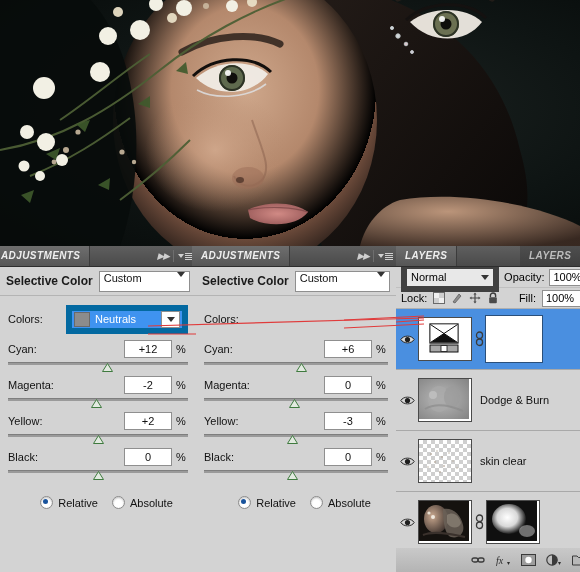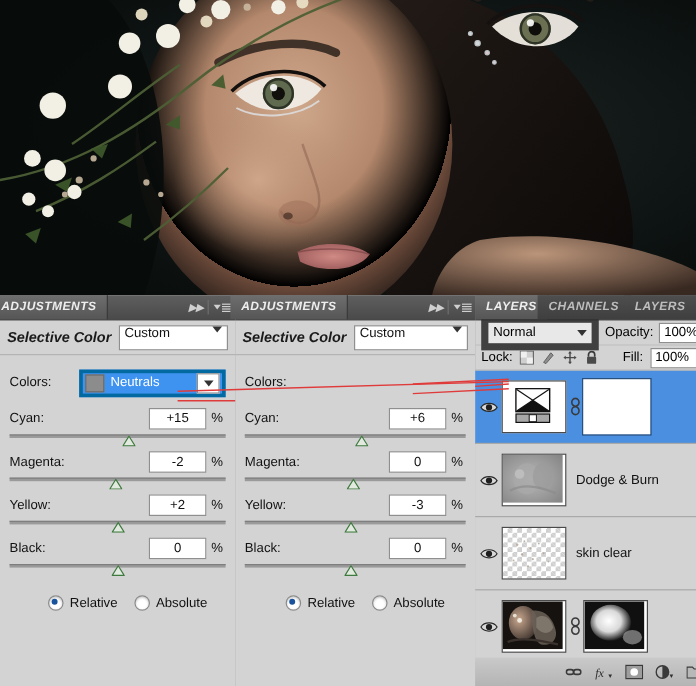--- a/index.html
+++ b/index.html
@@ -45,34 +45,34 @@
   .vsep{width:1px;height:12px;background:#6e6e6e;}
   .menuicon{display:flex;align-items:center;gap:1px;}
   .menuicon .tri{width:0;height:0;border-left:3px solid transparent;border-right:3px solid transparent;border-top:4px solid #cfcfcf;}
   .menuicon .bars{display:flex;flex-direction:column;gap:1px;}
   .menuicon .bars i{display:block;width:8px;height:1px;background:#cfcfcf;}
 
   
   .adjpanel{top:246px;height:326px;background:#d3d3d3;border-right:1px solid #8d8d8d;}
   .adj-head{height:28px;display:flex;align-items:center;padding:0 6px;gap:6px;
             border-bottom:1px solid #b4b4b4;}
-  .adj-title{font-size:12px;font-weight:bold;color:#1a1a1a;white-space:nowrap;font-style:italic;}
+  .adj-title{font-size:12px;font-weight:bold;color:#1a1a1a;white-space:nowrap;}
   .combo{
     flex:1;height:19px;background:#fff;border:1px solid #8f8f8f;
     display:flex;align-items:flex-start;padding:0 4px;position:relative;
     font-size:11px;color:#111;
   }
   .combo .cv{flex:1;overflow:hidden;white-space:nowrap;}
   .caret{width:0;height:0;border-left:4px solid transparent;border-right:4px solid transparent;border-top:5px solid #333;}
   .adj-body{position:relative;padding:0;}
 
   .rowline{display:flex;align-items:center;height:22px;padding:0 8px;gap:6px;}
   .rlabel{width:52px;font-size:11px;color:#111;white-space:nowrap;}
   .colorcombo{
-    flex:1;height:17px;background:#3f93f0;border:3px solid #0369a1;
+    flex:1;height:17px;background:#3f93f0;border:6px solid #0369a1;
     display:flex;align-items:center;gap:5px;padding:0 2px;position:relative;
   }
   .swatch{width:14px;height:13px;border:1px solid #6a6a6a;}
   .cc-label{flex:1;color:#fff;font-size:11px;}
   .cc-btn{width:17px;height:15px;background:#fff;border:1px solid #8f8f8f;display:flex;align-items:center;justify-content:center;}
 
   .slrow{padding:0 8px;}
   .slhead{display:flex;align-items:center;height:22px;gap:4px;}
   .slname{flex:1;font-size:11px;color:#111;}
   .numbox{width:46px;height:16px;background:#fff;border:1px solid #8f8f8f;
@@ -294,21 +294,21 @@
               <span class="caret"></span>
             </span>
         </span>
       </div>
 
       <div style="height:8px"></div>
 
       <div class="slrow">
         <div class="slhead">
           <span class="slname">Cyan:</span>
-          <span class="numbox">+15</span>
+          <span class="numbox">+12</span>
           <span class="pct">%</span>
         </div>
         <div class="track">
           <div class="rail"></div>
           <svg class="thumb-o" style="left:52%" viewBox="0 0 11 9">
             <polygon points="5.5,0.5 10.5,8.5 0.5,8.5" fill="#e2eae0" stroke="#3f7a3f" stroke-width="1"></polygon>
           </svg>
         </div>
       </div>
 
@@ -463,21 +463,20 @@
           <span class="rdot"></span>
           <span>Absolute</span>
         </label>
       </div>
     </div>
   </div>
 
   <div class="panel layerspanel">
     <div class="ptabbar">
       <div class="ptab active" style="left:0;">LAYERS</div>
-      <div class="ptab inactive" style="left:52px;">CHANNELS</div>
       <div class="ptab inactive" style="left:124px;">LAYERS</div>
     </div>
 
     <div class="lrow">
       <span class="blendcombo">
         <span class="cv">Normal</span>
         <span class="caret"></span>
       </span>
       <span class="opacity-lab">Opacity:</span>
       <span class="opbox">100%</span>

